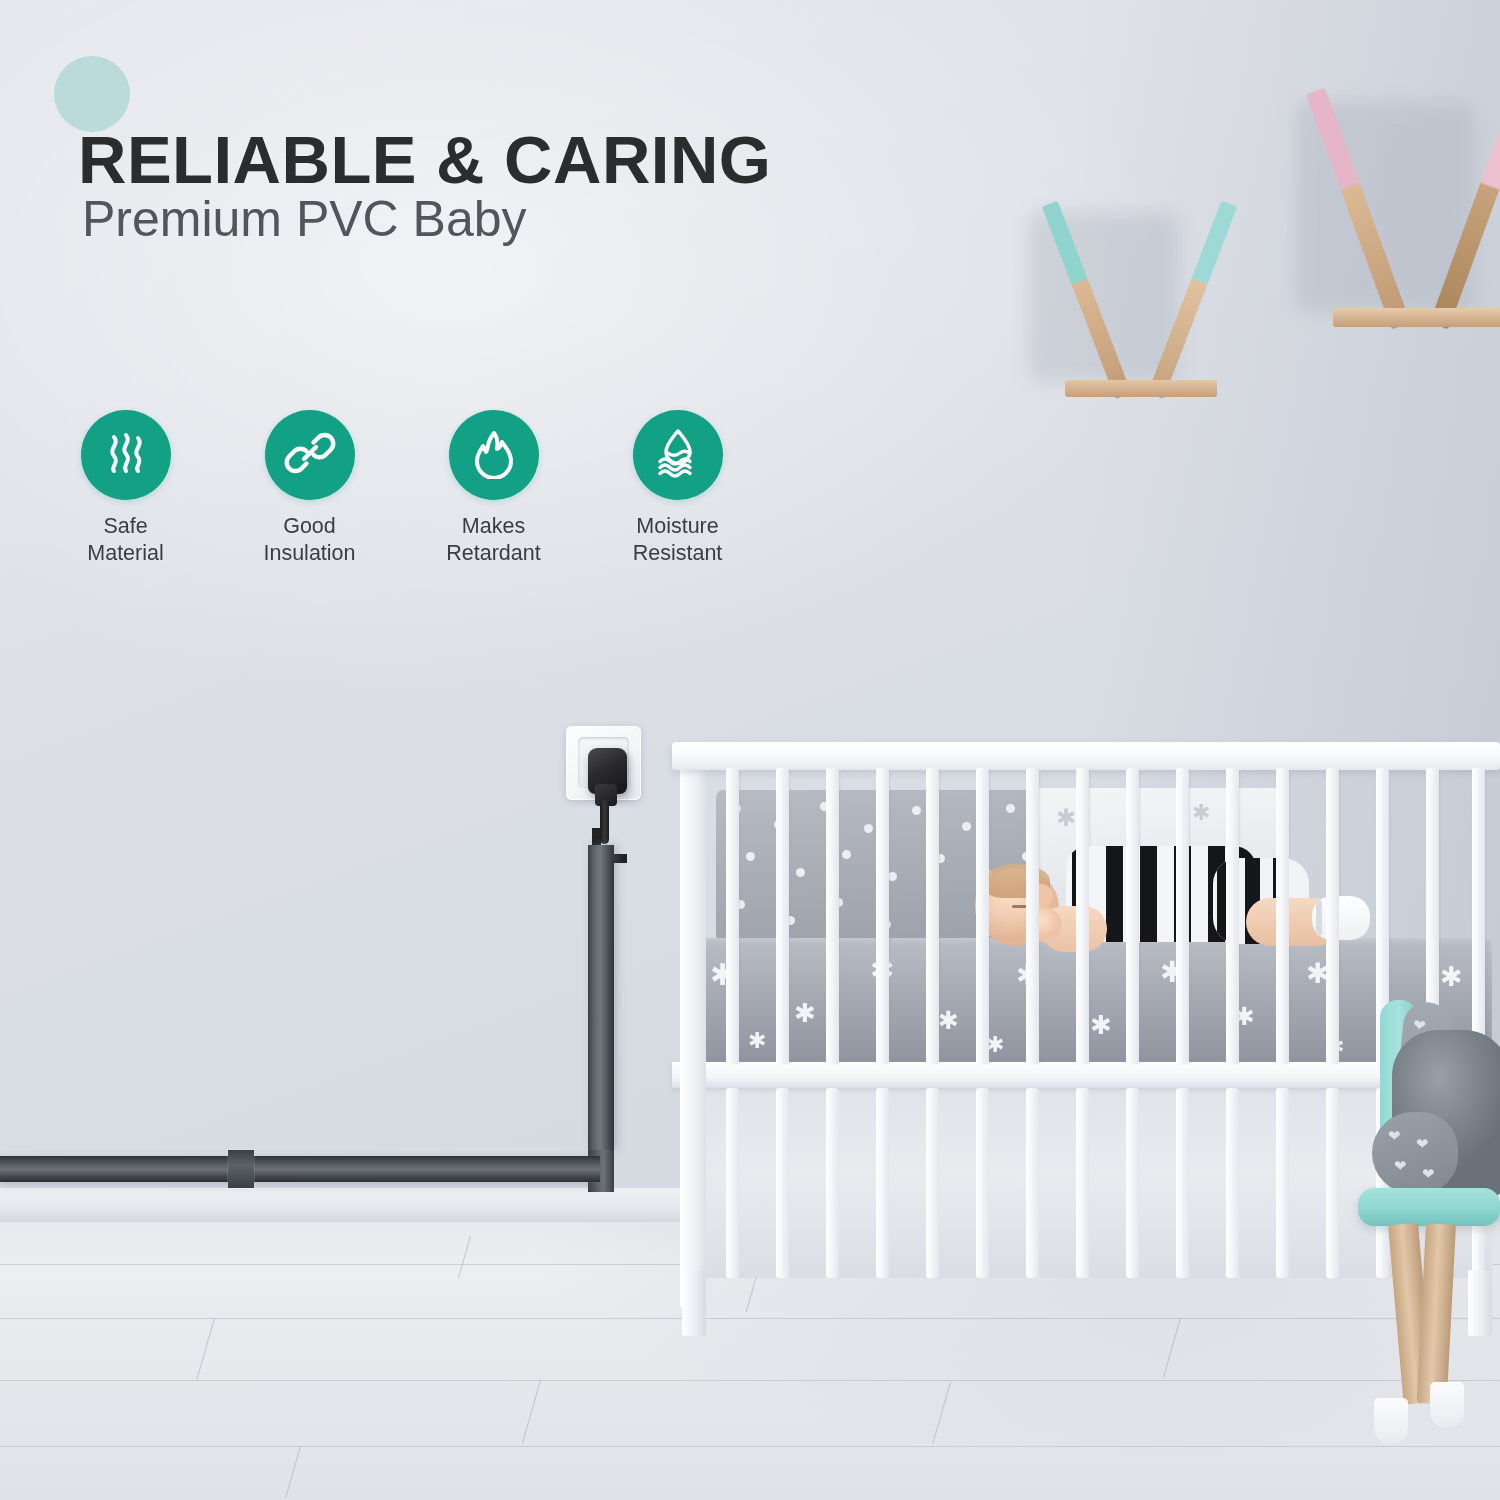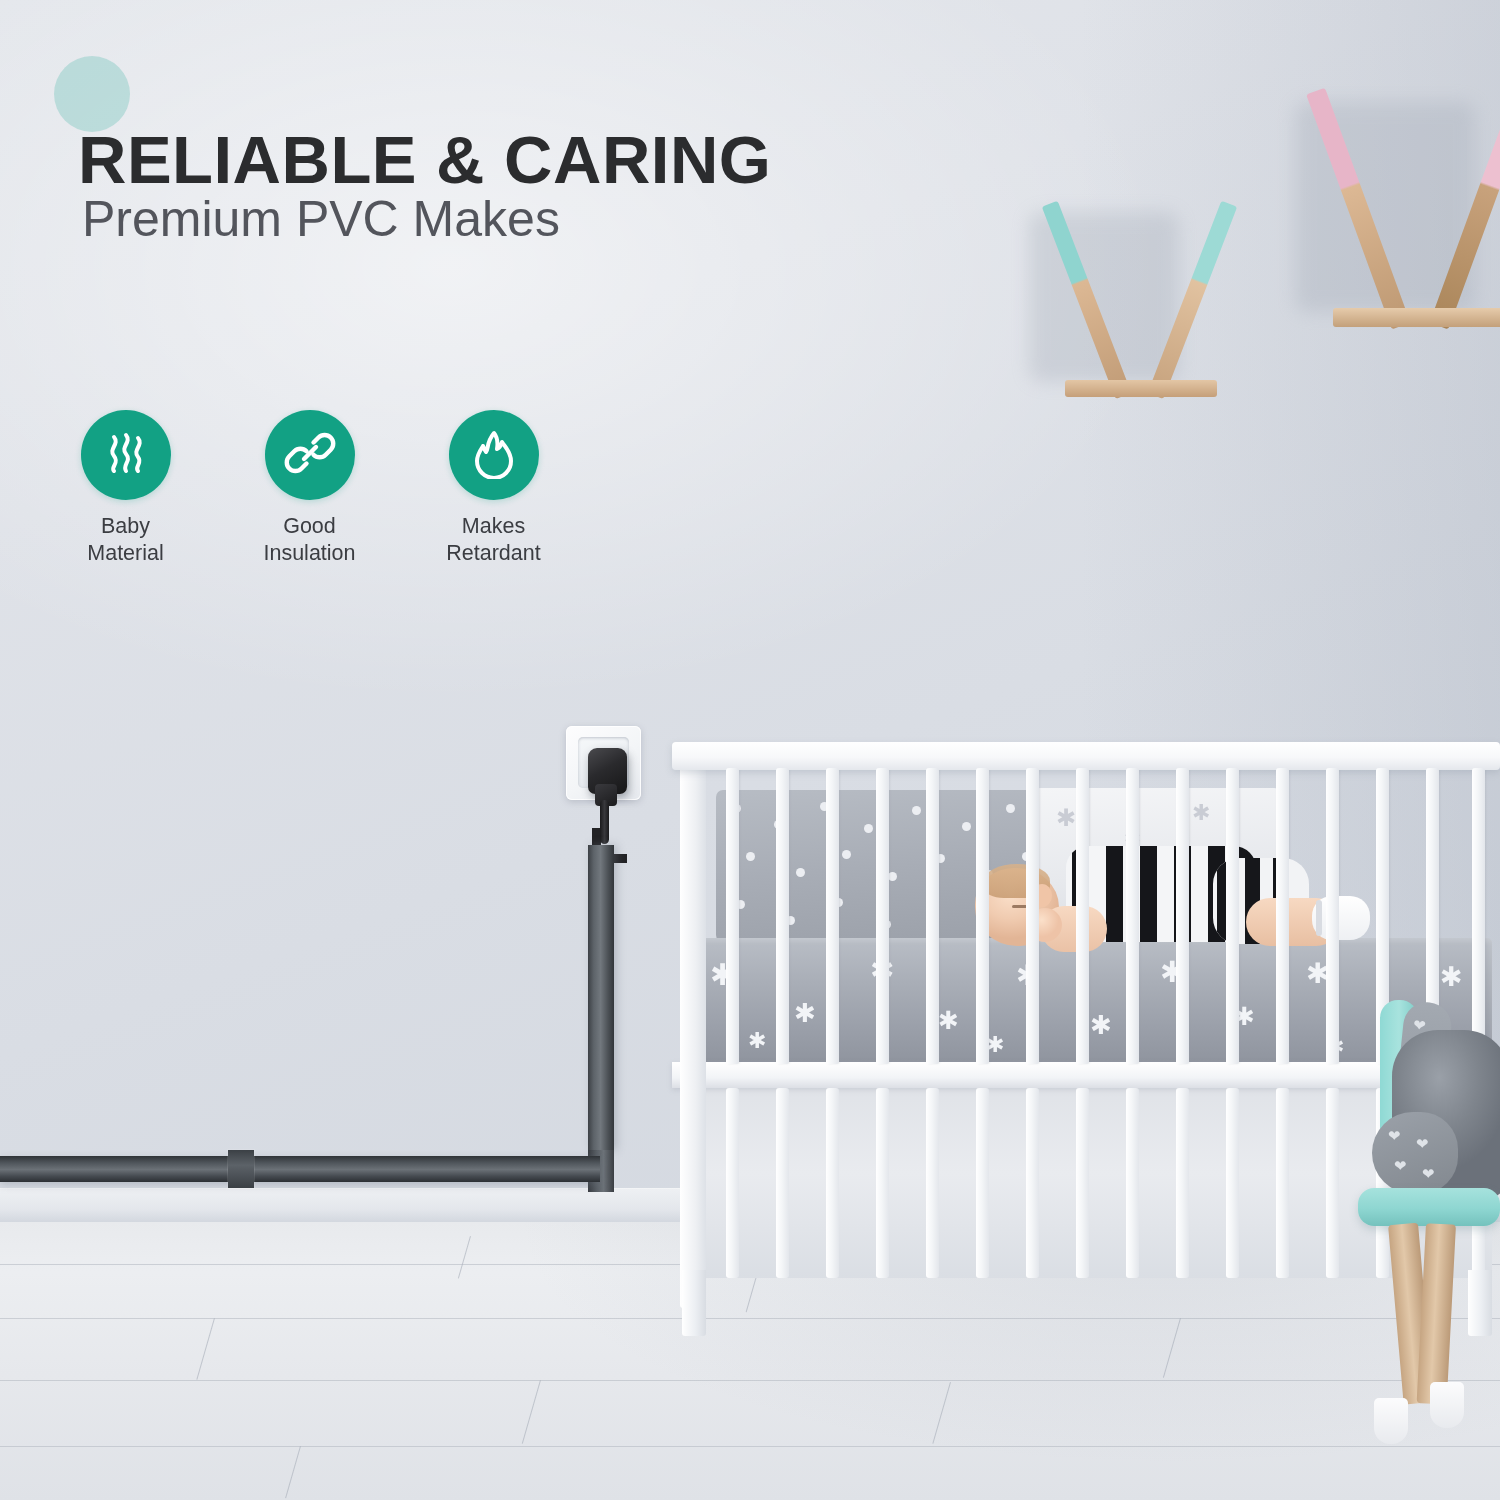--- a/index.html
+++ b/index.html
@@ -361,37 +361,37 @@
   <div class="stool-leg" style="left:1388px;transform:rotate(-5deg);transform-origin:top center;"></div>
   <div class="stool-leg" style="left:1426px;transform:rotate(3deg);transform-origin:top center;"></div>
   <div class="leg-tip" style="left:1374px;top:1398px;"></div>
   <div class="leg-tip" style="left:1430px;top:1382px;"></div>
 
   <div class="deco-circle"></div>
 
   <h1 class="headline">RELIABLE &amp; CARING</h1>
 
   <div class="subhead">
-    <div>Premium PVC Makes</div>
+    <div>Premium PVC Baby</div>
   </div>
 
   <div class="features">
 
     <div class="feature">
       <div class="fcircle">
         <span>
           <svg width="52" height="52" viewBox="0 0 52 52" fill="none" stroke="#ffffff" stroke-width="4" stroke-linecap="round">
             <path d="M14 10 C20 17, 8 22, 14 29 C20 36, 10 40, 14 44"></path>
             <path d="M26 8 C32 15, 20 20, 26 27 C32 34, 22 38, 26 44"></path>
             <path d="M38 11 C44 18, 32 23, 38 30 C43 36, 34 40, 38 44"></path>
           </svg>
         </span>
       </div>
       <div class="flabel">
-        <div>Baby</div>
+        <div>Safe</div>
         <div>Material</div>
       </div>
     </div>
 
     <div class="feature">
       <div class="fcircle">
         <span>
           <svg width="52" height="52" viewBox="0 0 52 52" fill="none" stroke="#ffffff" stroke-width="4.4" stroke-linecap="round" stroke-linejoin="round">
             <path d="M29.5 15.5 L34.5 10.5 a8.6 8.6 0 0 1 12.2 12.2 l-5 5 a8.6 8.6 0 0 1 -12.2 0"></path>
             <path d="M22.5 36.5 L17.5 41.5 A8.6 8.6 0 0 1 5.3 29.3 l5 -5 a8.6 8.6 0 0 1 12.2 0"></path>
@@ -415,15 +415,32 @@
                      C29 16, 29 11, 25 6 Z"></path>
           </svg>
         </span>
       </div>
       <div class="flabel">
         <div>Makes</div>
         <div>Retardant</div>
       </div>
     </div>
 
+    <div class="feature">
+      <div class="fcircle">
+        <span>
+          <svg width="54" height="54" viewBox="0 0 54 54" fill="none" stroke="#ffffff" stroke-width="3.4" stroke-linecap="round" stroke-linejoin="round">
+            <path d="M27 5 C27 5, 15 18, 15 25.5 a12 12 0 0 0 24 0 C39 18, 27 5, 27 5 Z"></path>
+            <path d="M17 27 c4 3, 8 3, 12 0 c3.5 -2.6, 7 -2.2, 10 0.4" fill="none"></path>
+            <path d="M9 35.5 c3.4 -3.4, 6.6 -3.4, 10 0 c3.4 3.4, 6.6 3.4, 10 0 c3.4 -3.4, 6.6 -3.4, 10 0"></path>
+            <path d="M9 41.5 c3.4 -3.4, 6.6 -3.4, 10 0 c3.4 3.4, 6.6 3.4, 10 0 c3.4 -3.4, 6.6 -3.4, 10 0"></path>
+            <path d="M9 47.5 c3.4 -3.4, 6.6 -3.4, 10 0 c3.4 3.4, 6.6 3.4, 10 0 c3.4 -3.4, 6.6 -3.4, 10 0"></path>
+          </svg>
+        </span>
+      </div>
+      <div class="flabel">
+        <div>Moisture</div>
+        <div>Resistant</div>
+      </div>
+    </div>
 
   </div>
 </div>
 
 </body></html>

